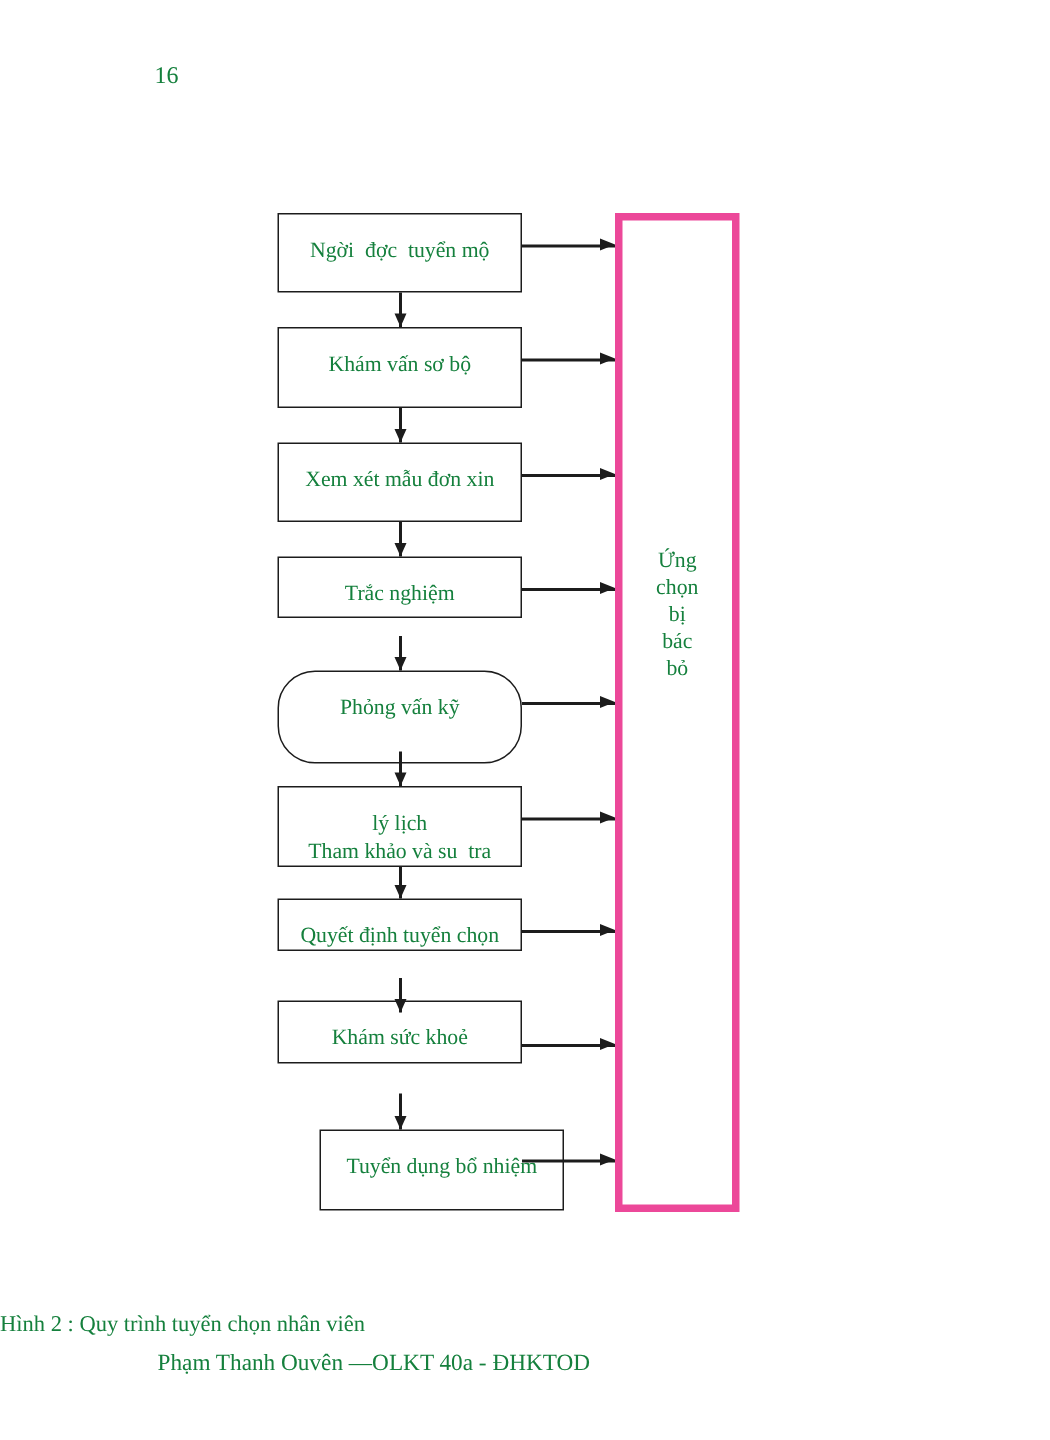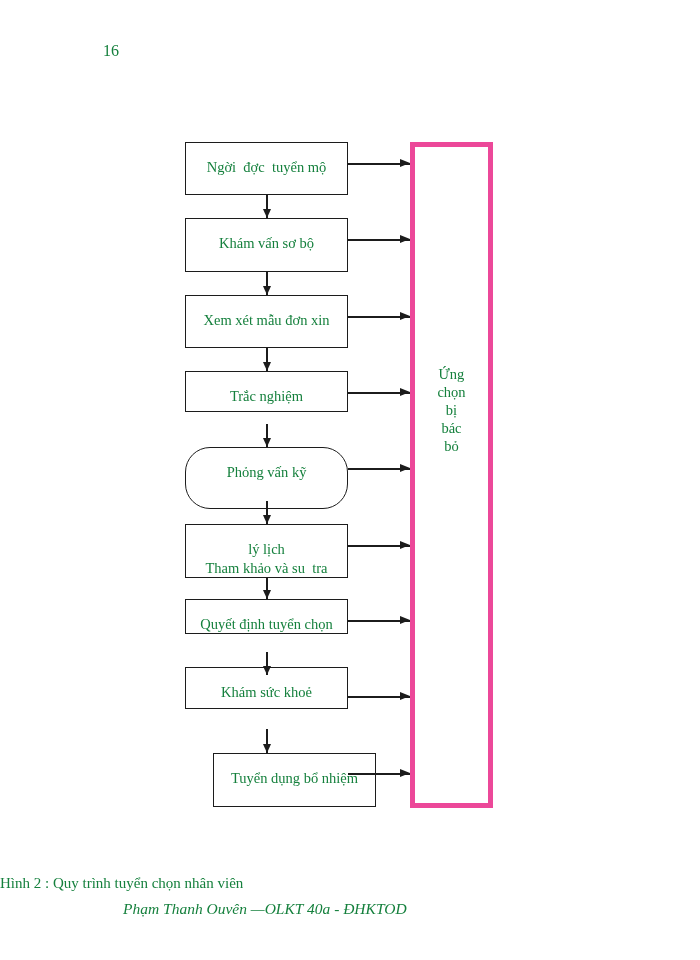--- a/index.html
+++ b/index.html
@@ -117,24 +117,23 @@
     position: absolute;
     left: 0;
     top: 843px;
     width: 650px;
     text-align: left;
     font-size: 15px;
     margin-top: 32px;
   }
   .footer {
     position: absolute;
-    left: 123px;
+    left: 105px;
     top: 900px;
     font-size: 15.5px;
-    font-style: italic;
   }
 </style>
 </head>
 <body>
 
 <div class="page">
 
   <div class="pagenum">16</div>
 
   <div>

